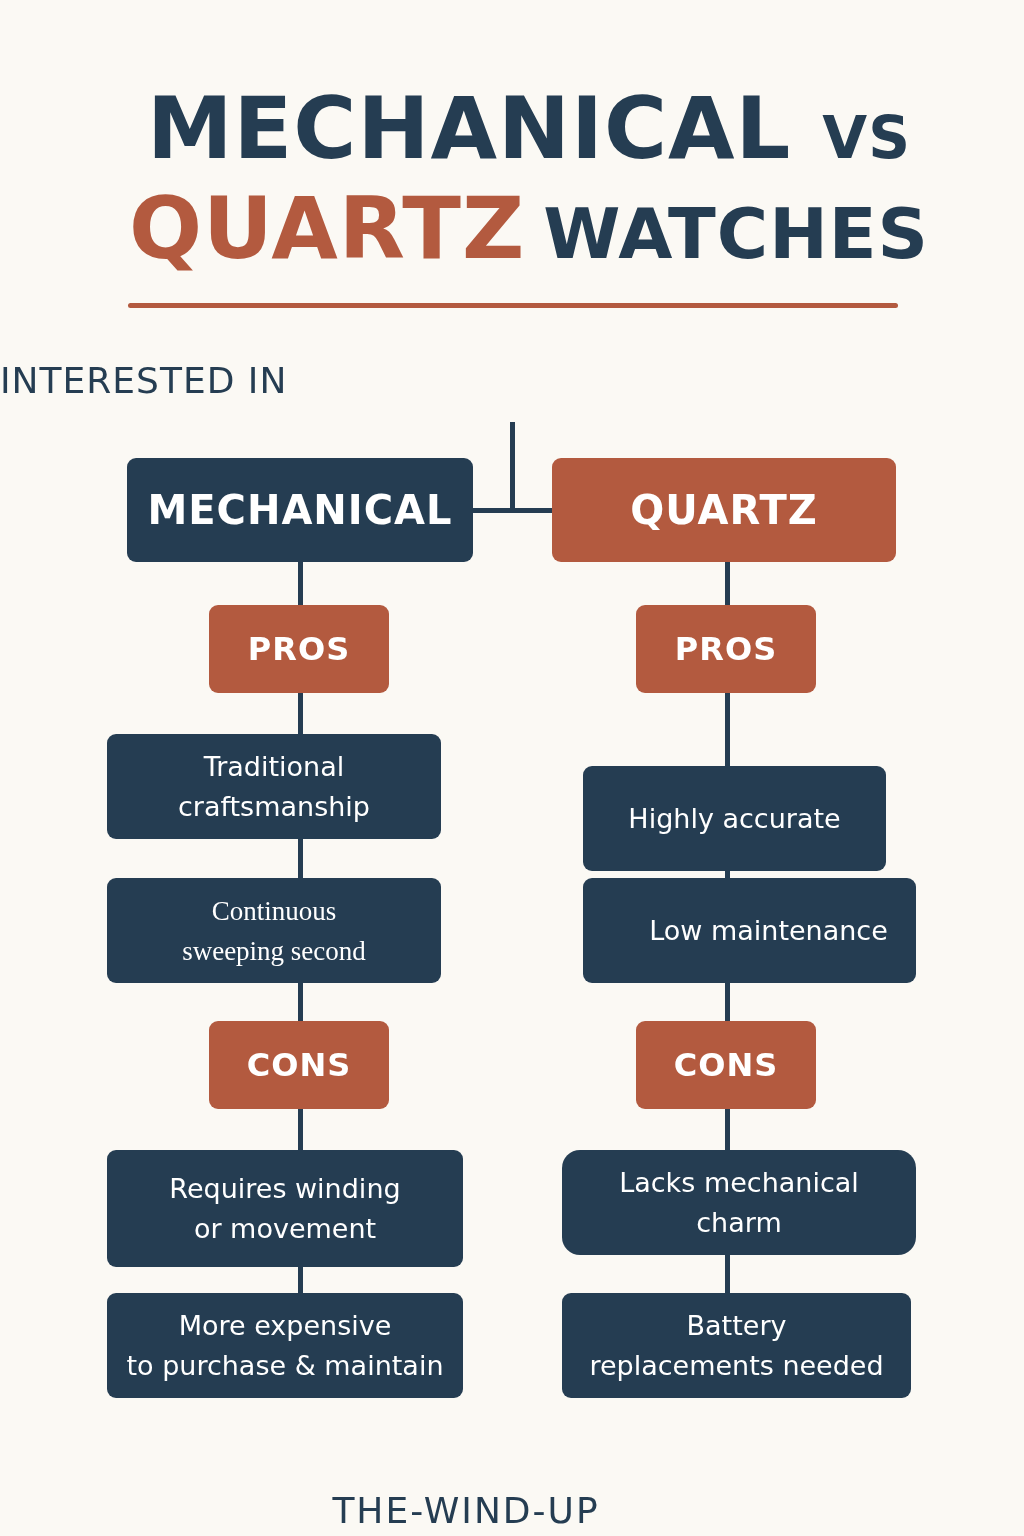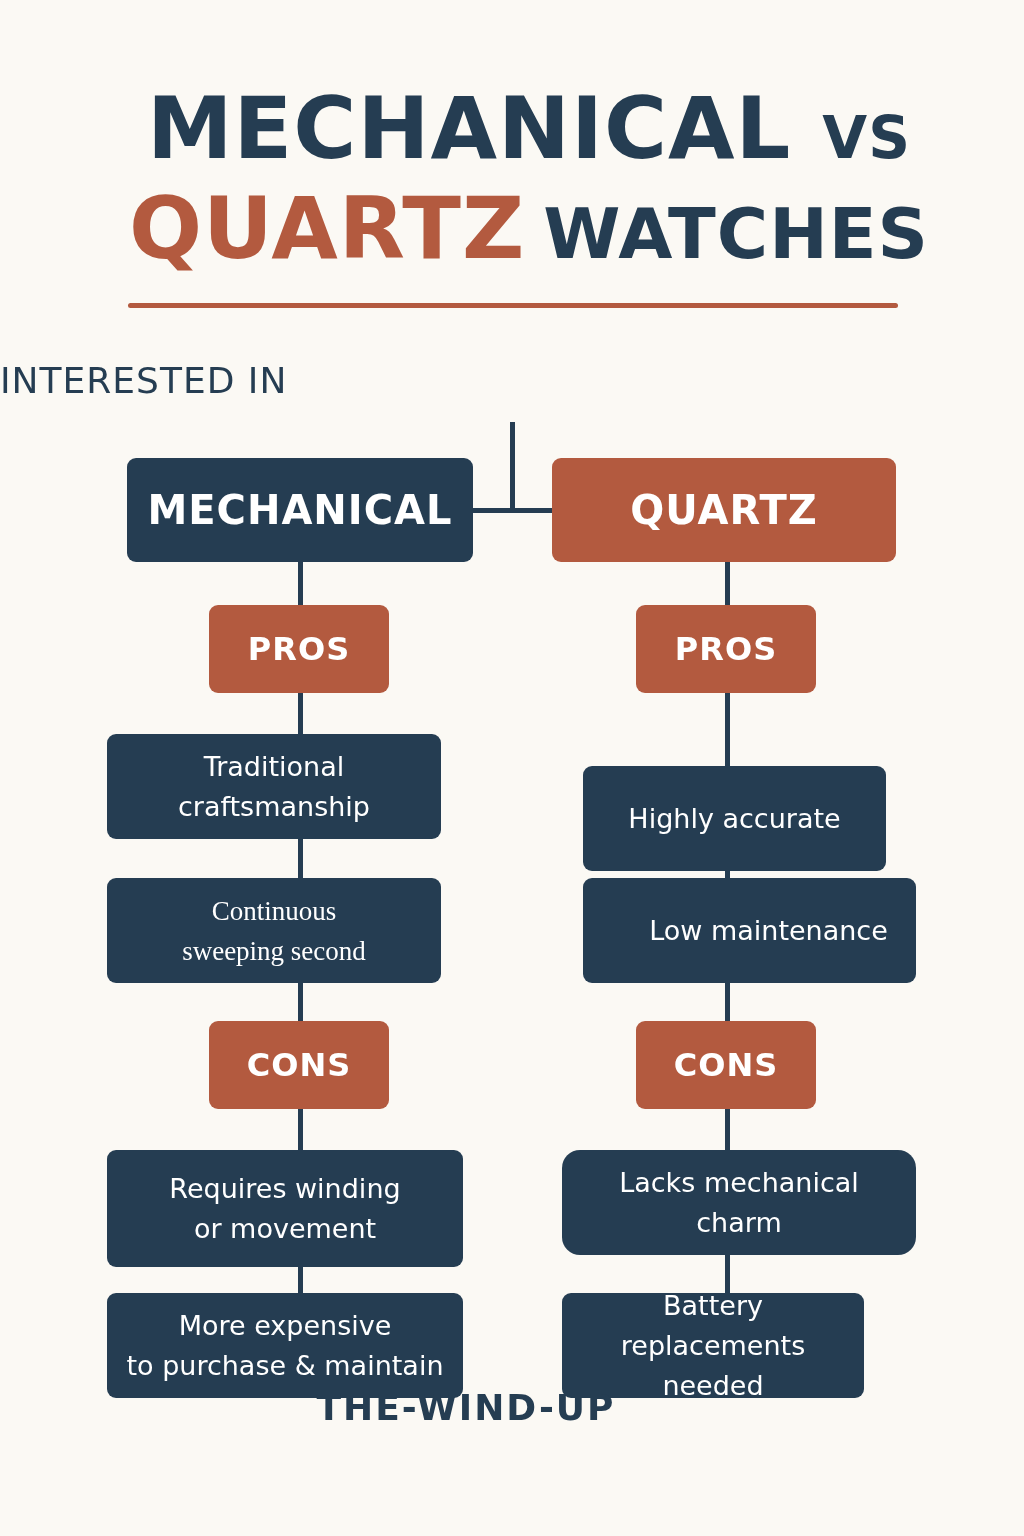--- a/index.html
+++ b/index.html
@@ -34,22 +34,22 @@
     position: absolute; box-sizing: border-box;
     display: flex; align-items: center; justify-content: center;
     text-align: center; color: #ffffff; border-radius: 9px;
   }
   .navy { background: #253d52; }
   .rust { background: #b35a3f; }
   .head-box { font-size: 40px; font-weight: bold; letter-spacing: 1px; }
   .label-box { font-size: 32px; font-weight: bold; letter-spacing: 1px; }
   .item-box { font-size: 27px; line-height: 40px; padding: 0 8px; white-space: pre-line; }
   .footer {
-    position: absolute; left: 0; width: 932px; top: 1387px;
-    text-align: center; font-size: 36px; font-weight: bold;
+    position: absolute; left: 0; width: 932px; top: 1490px;
+    text-align: center; font-size: 36px; font-weight: normal;
     color: #253d52; letter-spacing: 2px;
   }
 </style>
 </head>
 <body>
 
 <div class="title-line t1">
   <span>MECHANICAL</span>
   <span class="vs">VS</span>
 </div>
@@ -103,18 +103,18 @@
 <div class="box navy item-box" style="left:583px; top:878px; width:333px; height:105px;padding-left:46px;">
   <span>Low maintenance</span>
 </div>
 <div class="box rust label-box" style="left:636px; top:1021px; width:180px; height:88px;">
   <span>CONS</span>
 </div>
 <div class="box navy item-box" style="left:562px; top:1150px; width:354px; height:105px;border-radius:18px;">
   <span>Lacks mechanical
 charm</span>
 </div>
-<div class="box navy item-box" style="left:562px; top:1293px; width:302px; height:105px;">
+<div class="box navy item-box" style="left:562px; top:1293px; width:349px; height:105px;">
   <span>Battery
 replacements needed</span>
 </div>
 
 <div class="footer">THE-WIND-UP</div>
 
 </body></html>

